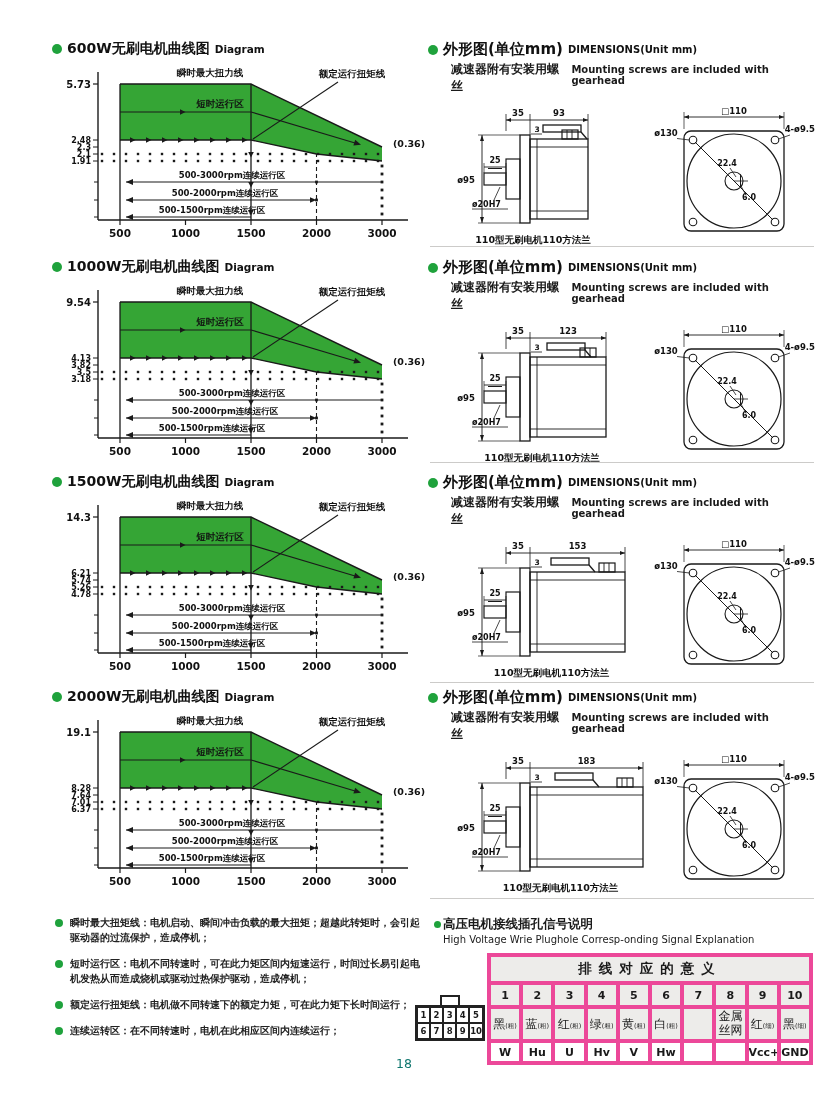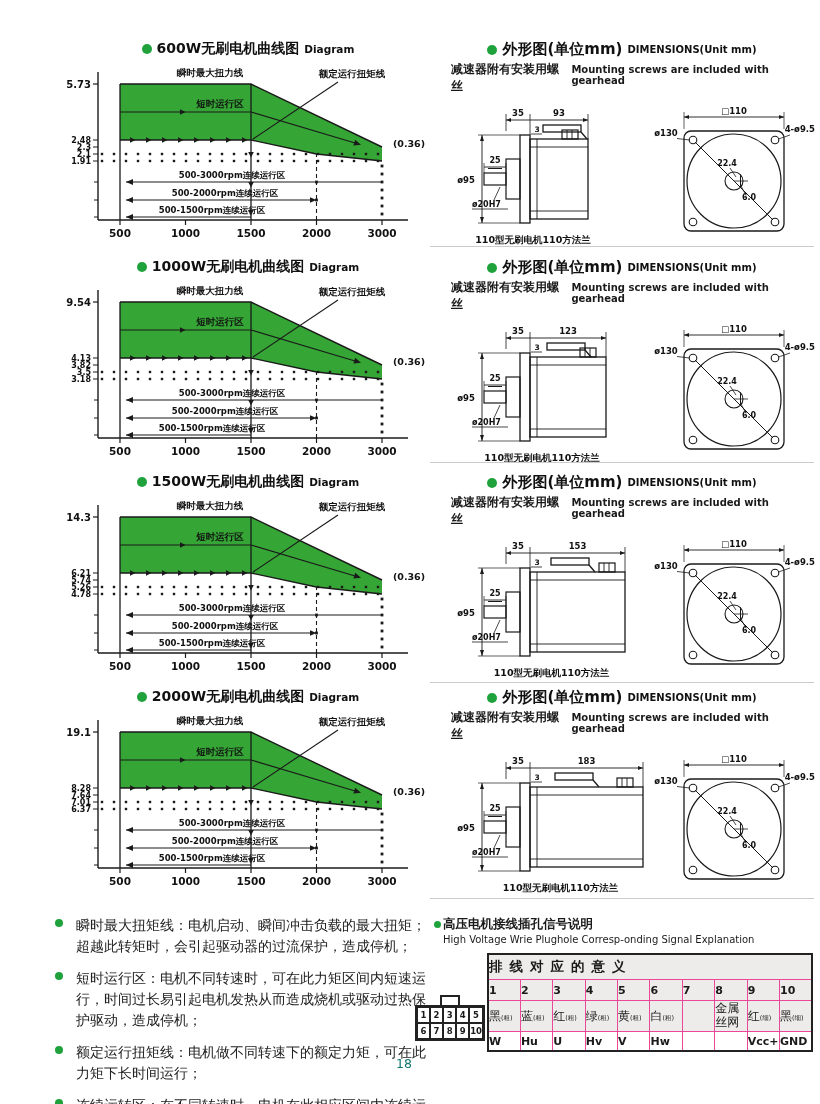--- a/index.html
+++ b/index.html
@@ -3,41 +3,41 @@
 <meta charset="utf-8">
 <style>
   html,body{margin:0;padding:0;background:#e9e9e9;}
   .page{position:relative;width:820px;height:1104px;margin:0 auto;background:#fff;
         font-family:"DejaVu Sans","Liberation Sans",sans-serif;color:#1a1a1a;overflow:hidden;}
   svg{font-family:"DejaVu Sans","Liberation Sans",sans-serif;}
   .chart-sec{position:absolute;left:52px;width:392px;}
   #cs0{top:40px}#cs1{top:258px}#cs2{top:473px}#cs3{top:688px}
   .dim-sec{position:absolute;left:428px;width:388px;}
   #ds0{top:40px}#ds1{top:258px}#ds2{top:473px}#ds3{top:688px}
-  .trow{display:flex;align-items:center;gap:5px;justify-content:center;}
+  .trow{display:flex;align-items:center;gap:5px;}
   .gdot{width:10px;height:10px;border-radius:50%;background:#1fa23c;flex:none;}
   .ct-zh{font-weight:bold;font-size:14px;color:#111;}
   .ct-en{font-weight:bold;font-size:10.5px;color:#111;}
   .dt-zh{font-weight:bold;font-size:15px;color:#111;}
   .dt-en{font-weight:bold;font-size:10px;color:#111;}
   .dsub{margin:2px 0 0 15px;display:flex;align-items:baseline;gap:5px;}
   .ds-zh{font-weight:bold;font-size:12px;margin-left:8px;}
   .ds-en{font-weight:bold;font-size:10px;}
   svg.chart{width:392px;height:185px;display:block;margin-top:2px;}
   svg.dim{width:388px;height:152px;display:block;margin-top:4px;}
   .sep{position:absolute;left:430px;width:384px;height:1px;background:#cccbc9;}
   .notes{position:absolute;left:55px;top:915px;width:374px;}
-  .note{display:flex;gap:13px;margin-bottom:11px;font-size:14px;font-weight:normal;line-height:1.5;color:#222;}
+  .note{display:flex;gap:7px;margin-bottom:11px;font-size:10px;font-weight:bold;line-height:1.5;color:#222;}
   .note .gdot{width:8px;height:8px;margin-top:4px;}
   .sig-head{position:absolute;left:434px;top:916px;width:380px;}
   .sig-title{font-size:12.5px;font-weight:bold;display:flex;align-items:center;gap:2px;}
   .sig-title .gdot{width:7px;height:7px;}
   .sig-sub{font-size:10px;font-weight:normal;margin:1px 0 0 9px;}
   table.sig{position:absolute;left:487px;top:953px;width:326px;border-collapse:collapse;table-layout:fixed;border:2px solid #222;}
-  table.sig td{border:1px solid #ec4899;text-align:left;background:#edecea;padding:0;overflow:hidden;}
+  table.sig td{border:4px solid #ec4899;text-align:center;background:#edecea;padding:0;overflow:hidden;}
   tr.cap-row td{font-size:13.5px;font-weight:bold;letter-spacing:7px;height:24px;}
   tr.pin-row td{font-size:11px;font-weight:bold;height:20px;}
   tr.color-row td{height:30px;font-size:12px;}
   .csub{font-size:6.5px;}
   .stack{display:block;font-size:12px;line-height:1.15;font-weight:normal;}
   tr.sig-row td{height:18px;background:#fff;font-weight:bold;font-size:11px;}
   .smallsig{font-size:6.5px;}
   .connector{position:absolute;left:415px;top:995px;width:70px;}
   .conn-tab{width:16px;height:8px;border:2px solid #222;border-bottom:none;margin:0 auto;background:#fff;}
   .conn-body{border:2.5px solid #222;display:grid;grid-template-columns:repeat(5,1fr);background:#fff;}

